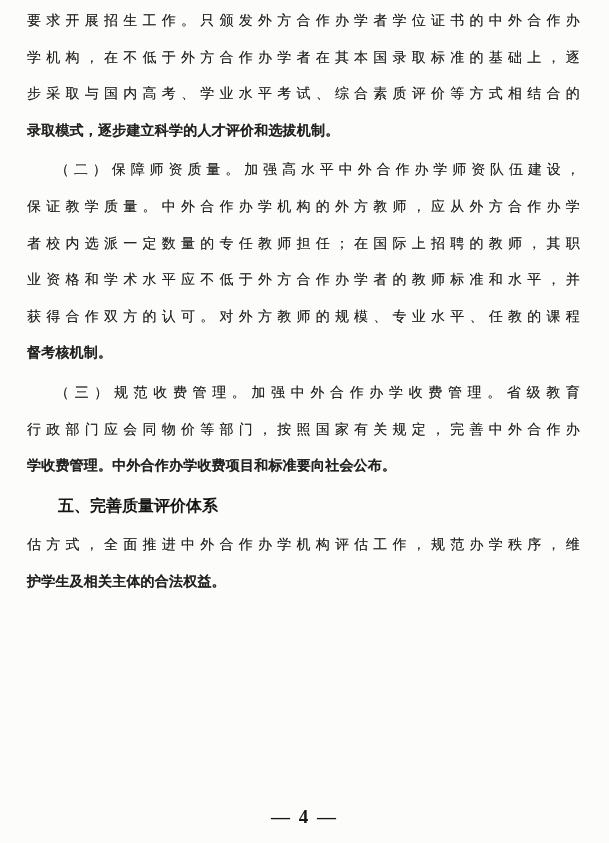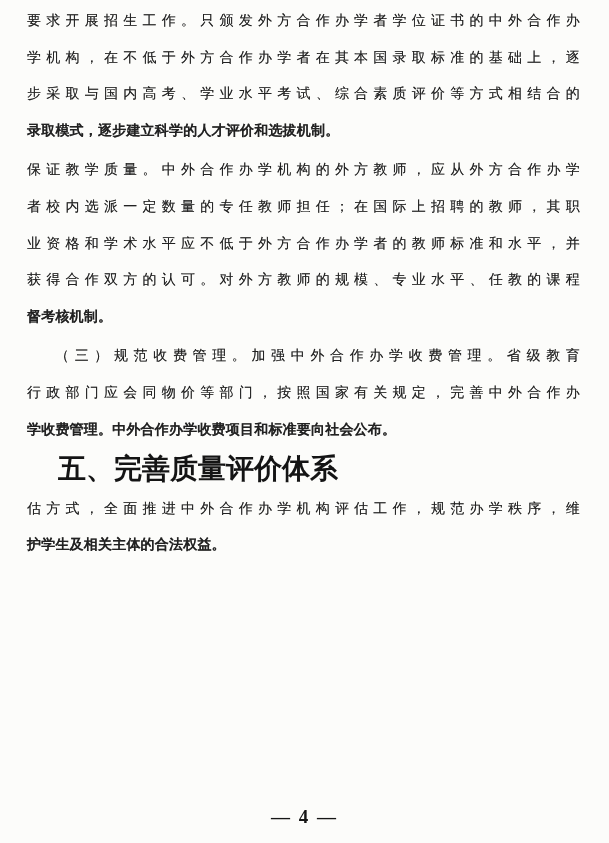--- a/index.html
+++ b/index.html
@@ -47,21 +47,21 @@
     font-weight: bold;
   }
 
   .line.indent {
     text-indent: 2em;
   }
 
   .heading {
     font-family: "Liberation Sans", "DejaVu Sans", sans-serif;
     font-weight: 700;
-    font-size: 28px;
+    font-size: 16px;
     line-height: 36.6px;
     height: 36.6px;
     text-indent: 31px;
     margin: 2px 0 3px 0;
     color: #141414;
     white-space: nowrap;
   }
 
   .page-number {
     position: absolute;
@@ -83,20 +83,21 @@
   <main class="doc-body">
 
     <section class="para">
       <div class="line">要求开展招生工作。只颁发外方合作办学者学位证书的中外合作办</div>
       <div class="line">学机构，在不低于外方合作办学者在其本国录取标准的基础上，逐</div>
       <div class="line">步采取与国内高考、学业水平考试、综合素质评价等方式相结合的</div>
       <div class="line last">录取模式，逐步建立科学的人才评价和选拔机制。</div>
     </section>
 
     <section class="para">
+      <div class="line indent">（二）保障师资质量。加强高水平中外合作办学师资队伍建设，</div>
       <div class="line">保证教学质量。中外合作办学机构的外方教师，应从外方合作办学</div>
       <div class="line">者校内选派一定数量的专任教师担任；在国际上招聘的教师，其职</div>
       <div class="line">业资格和学术水平应不低于外方合作办学者的教师标准和水平，并</div>
       <div class="line">获得合作双方的认可。对外方教师的规模、专业水平、任教的课程</div>
       <div class="line last">督考核机制。</div>
     </section>
 
     <section class="para">
       <div class="line indent">（三）规范收费管理。加强中外合作办学收费管理。省级教育</div>
       <div class="line">行政部门应会同物价等部门，按照国家有关规定，完善中外合作办</div>

